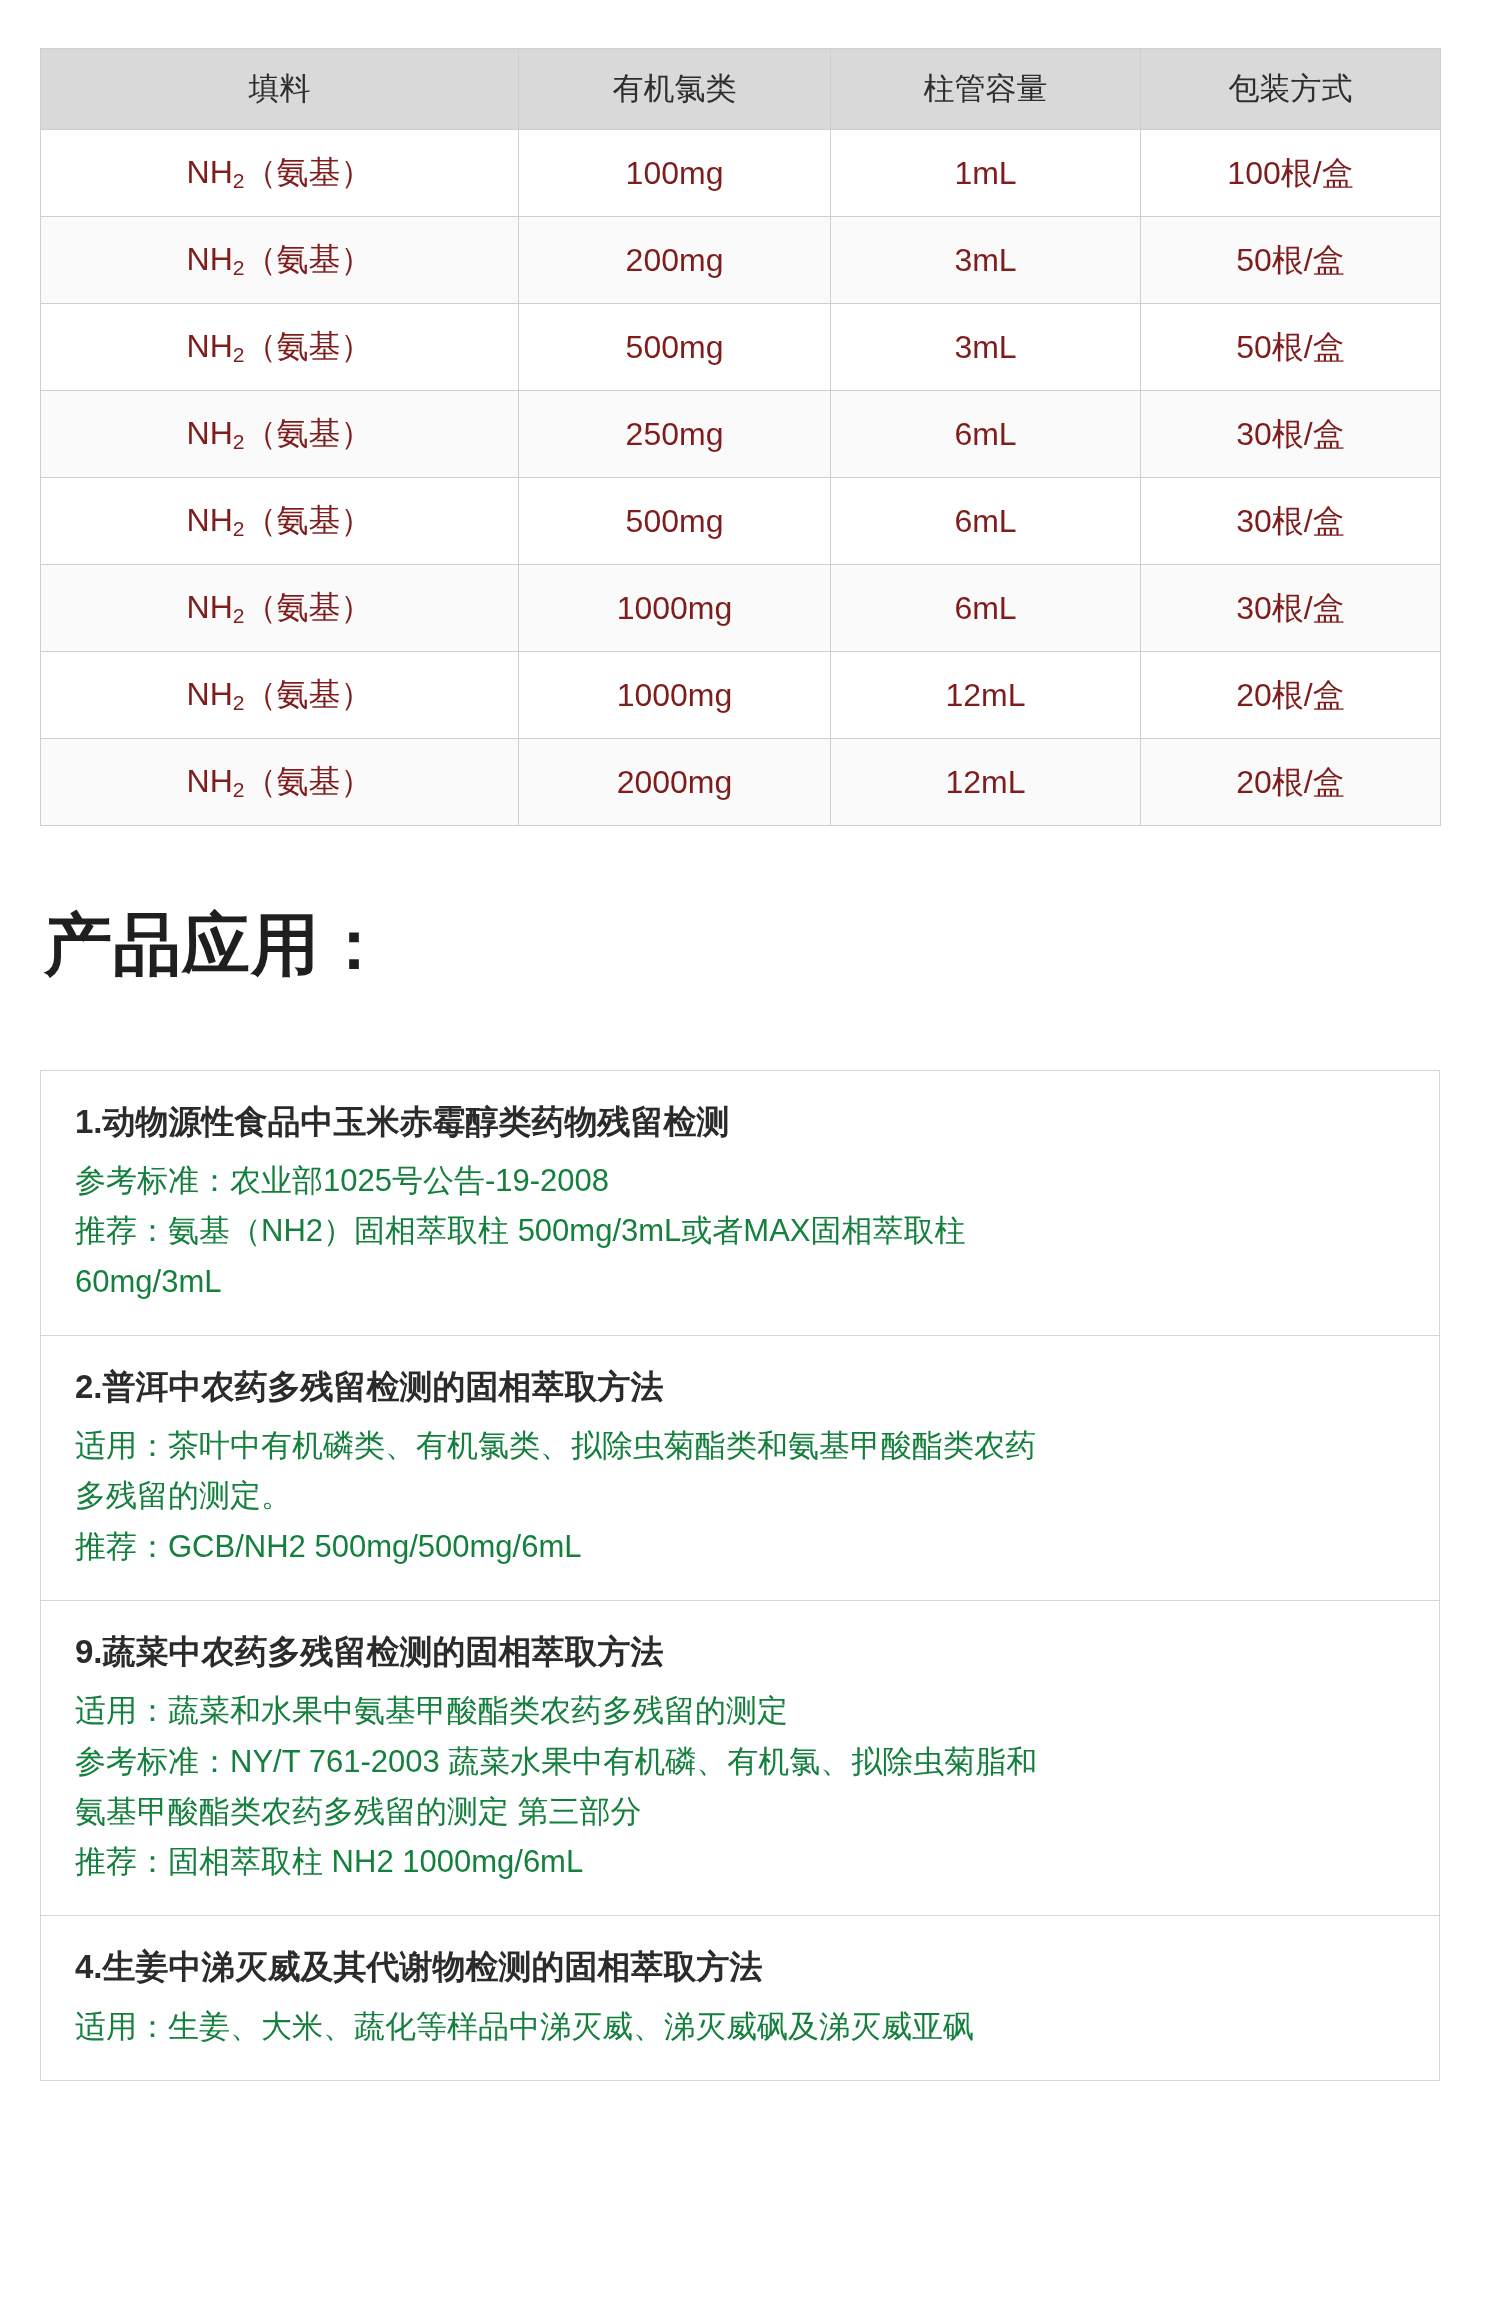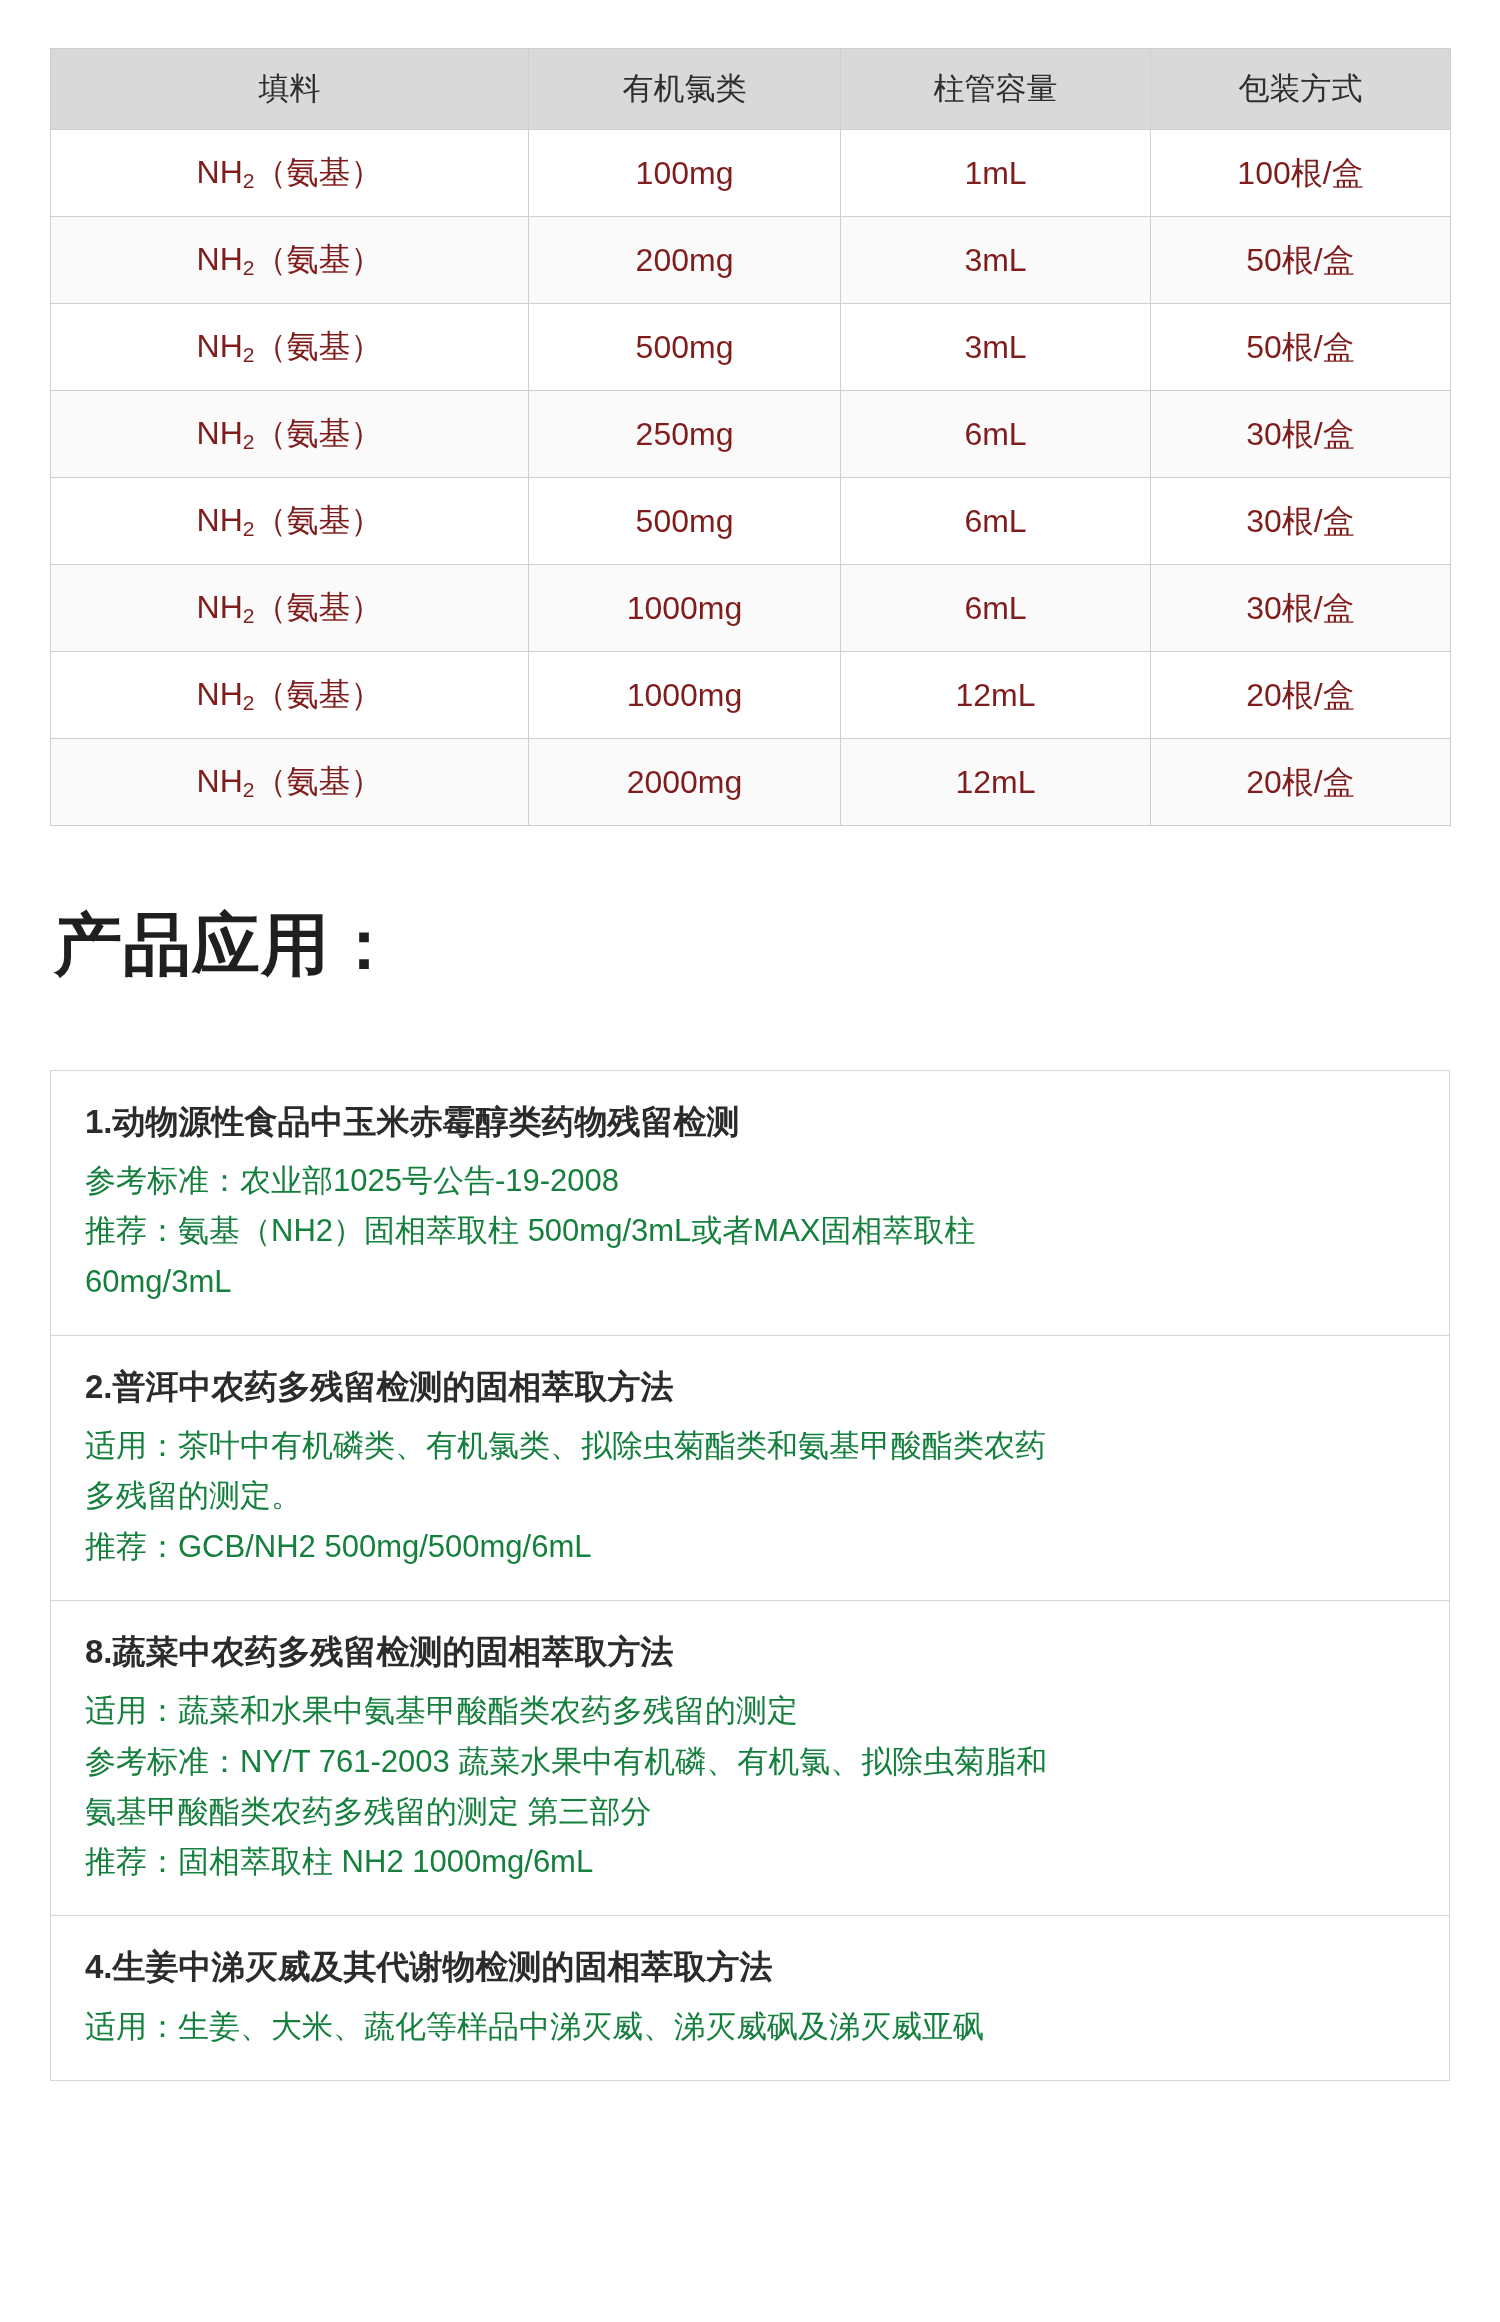--- a/index.html
+++ b/index.html
@@ -11,21 +11,21 @@
     width: 1500px;
     min-height: 2322px;
     font-family: "Liberation Sans", "DejaVu Sans", sans-serif;
     color: #333333;
     -webkit-font-smoothing: antialiased;
   }
   .page {
     width: 1318px;
     position: relative;
     box-sizing: border-box;
-    padding: 0 50px;
+    padding: 0 40px;
   }
 
   
   .spec-table {
     width: 1400px;
     border-collapse: collapse;
     margin-top: 48px;
     table-layout: fixed;
   }
   .spec-table th,
@@ -180,21 +180,21 @@
     </div>
 
     <div class="app-item">
       <div class="app-title">2.普洱中农药多残留检测的固相萃取方法</div>
       <div class="app-line">适用：茶叶中有机磷类、有机氯类、拟除虫菊酯类和氨基甲酸酯类农药</div>
       <div class="app-line">多残留的测定。</div>
       <div class="app-line">推荐：GCB/NH2 500mg/500mg/6mL</div>
     </div>
 
     <div class="app-item">
-      <div class="app-title">8.蔬菜中农药多残留检测的固相萃取方法</div>
+      <div class="app-title">9.蔬菜中农药多残留检测的固相萃取方法</div>
       <div class="app-line">适用：蔬菜和水果中氨基甲酸酯类农药多残留的测定</div>
       <div class="app-line">参考标准：NY/T 761-2003 蔬菜水果中有机磷、有机氯、拟除虫菊脂和</div>
       <div class="app-line">氨基甲酸酯类农药多残留的测定 第三部分</div>
       <div class="app-line">推荐：固相萃取柱 NH2 1000mg/6mL</div>
     </div>
 
     <div class="app-item">
       <div class="app-title">4.生姜中涕灭威及其代谢物检测的固相萃取方法</div>
       <div class="app-line">适用：生姜、大米、蔬化等样品中涕灭威、涕灭威砜及涕灭威亚砜</div>
     </div>

